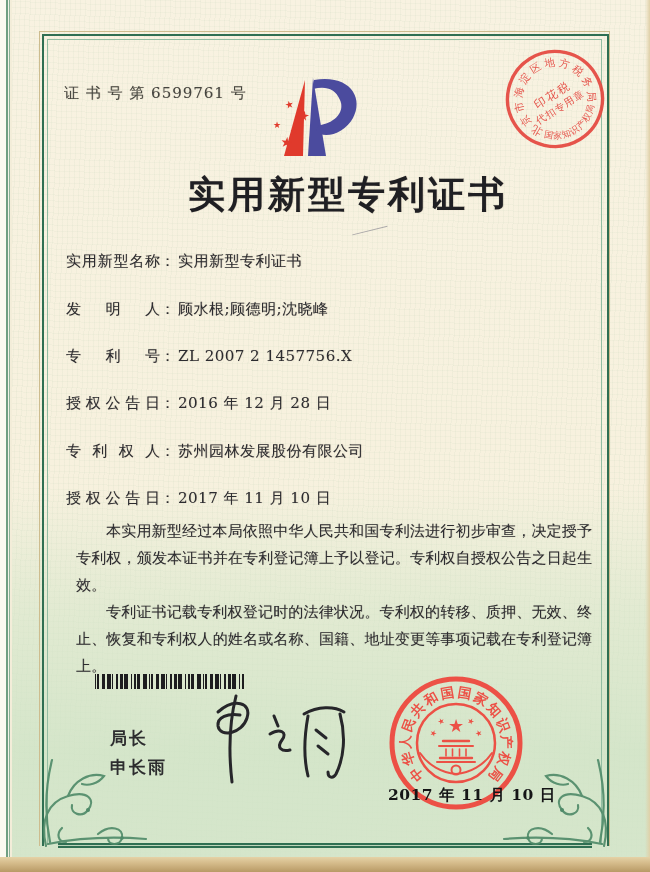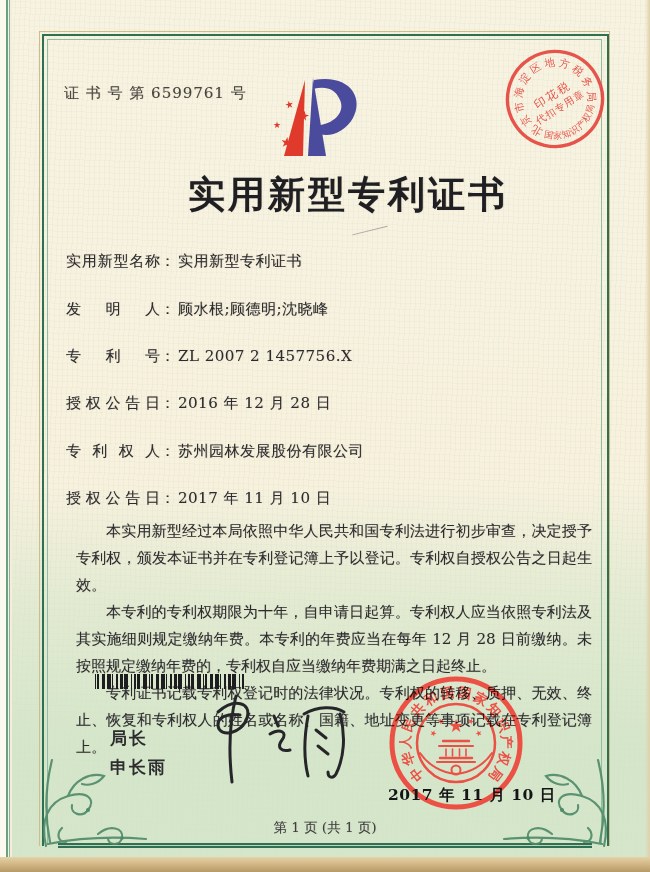--- a/index.html
+++ b/index.html
@@ -168,21 +168,20 @@
       <div class="frow ink" style="top:442px">
         <span class="lab">专利权人</span><span class="col">：</span><span class="val">苏州园林发展股份有限公司</span>
       </div>
       <div class="frow ink" style="top:489px">
         <span class="lab">授权公告日</span><span class="col">：</span><span class="val">2017 年 11 月 10 日</span>
       </div>
     </div>
 
     <div class="paras">
       <p class="ink">本实用新型经过本局依照中华人民共和国专利法进行初步审查，决定授予专利权，颁发本证书并在专利登记簿上予以登记。专利权自授权公告之日起生效。</p>
-      <p class="ink">本专利的专利权期限为十年，自申请日起算。专利权人应当依照专利法及其实施细则规定缴纳年费。本专利的年费应当在每年 12 月 28 日前缴纳。未按照规定缴纳年费的，专利权自应当缴纳年费期满之日起终止。</p>
       <p class="ink">专利证书记载专利权登记时的法律状况。专利权的转移、质押、无效、终止、恢复和专利权人的姓名或名称、国籍、地址变更等事项记载在专利登记簿上。</p>
     </div>
 
     <svg class="barcode" width="150" height="15" viewBox="0 0 150 15">
       <g id="bcbars">
           <rect x="0" y="0" width="1" height="15" fill="#1d1d1f"></rect>
           <rect x="2" y="0" width="2" height="15" fill="#1d1d1f"></rect>
           <rect x="7" y="0" width="3" height="15" fill="#1d1d1f"></rect>
           <rect x="12" y="0" width="4" height="15" fill="#1d1d1f"></rect>
           <rect x="17" y="0" width="1" height="15" fill="#1d1d1f"></rect>
@@ -268,19 +267,18 @@
             <path d="M-16,15 h32" stroke-width="2.4"></path>
             <path d="M-19,19 h38" stroke-width="2"></path>
             <circle cx="0" cy="27" r="4.5" stroke-width="2"></circle>
             <path d="M-36,10 C-28,22 -14,30 0,31 C14,30 28,22 36,10" stroke-width="2"></path>
           </g>
         </g>
       </g>
     </svg>
     <div class="seal-date">2017 年 11 月 10 日</div>
 
-    <div class="footer ink">第 1 页 (共 1 页)</div>
   </div>
 
   <div class="scan-left"></div>
   <div class="scan-right"></div>
   <div class="scan-bottom"></div>
 </div>
 
 </body></html>

